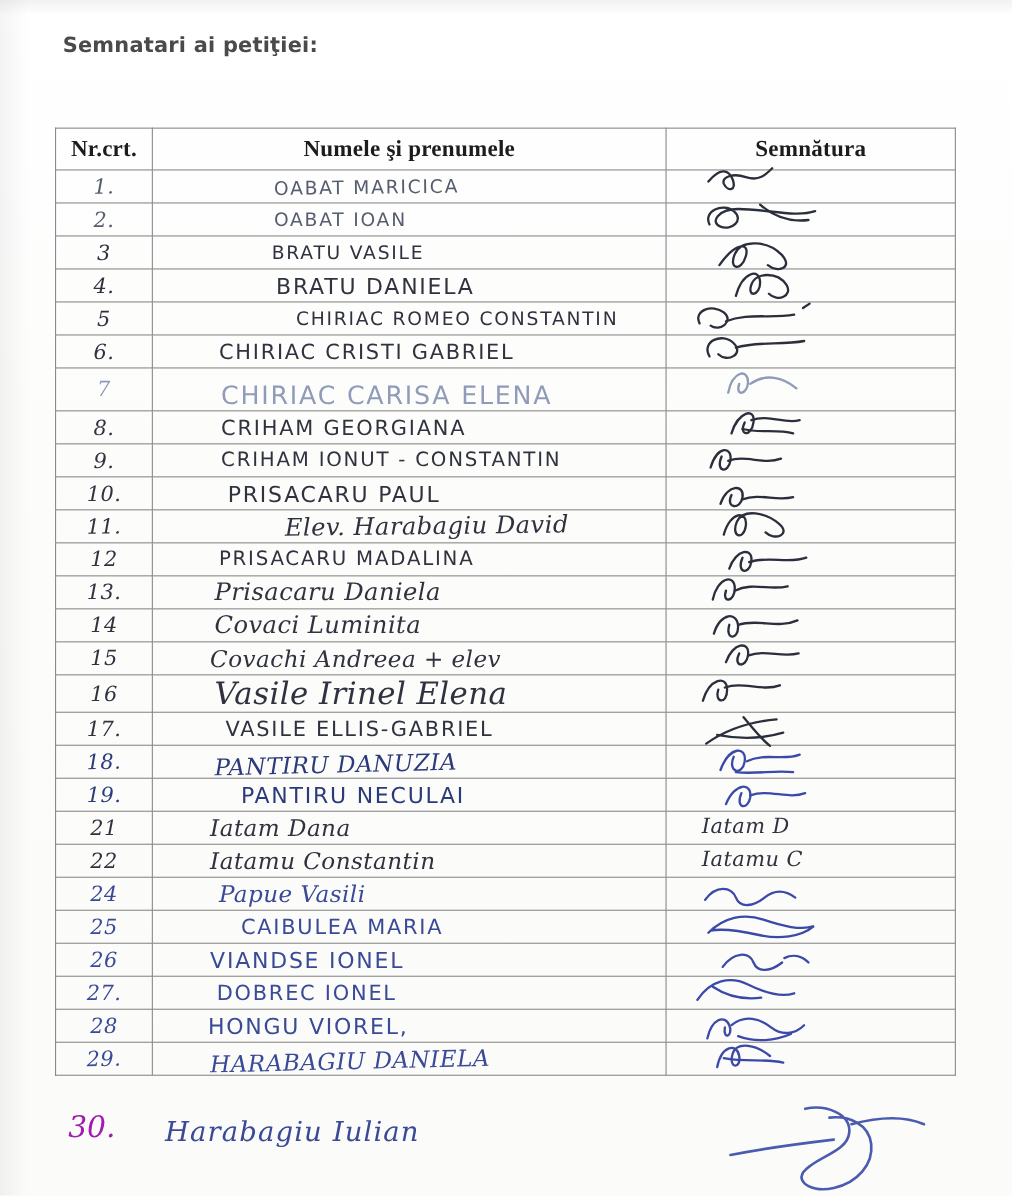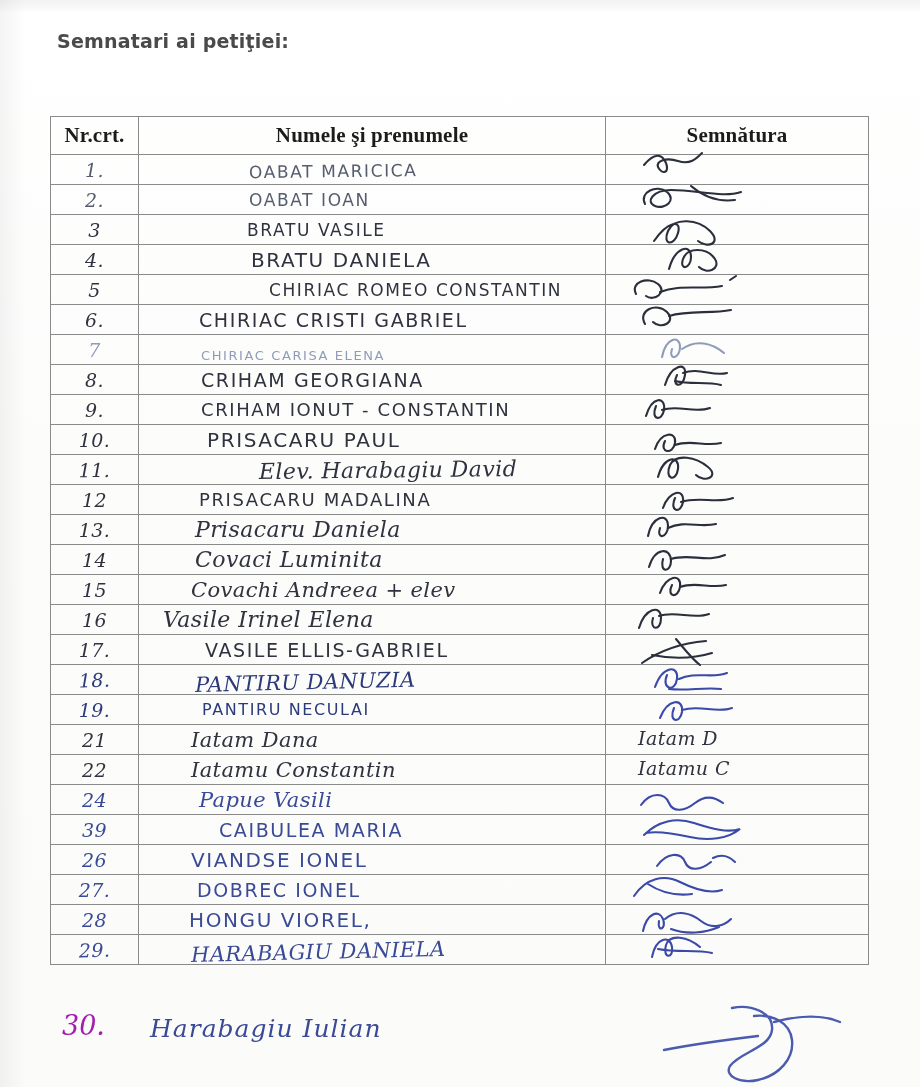--- a/index.html
+++ b/index.html
@@ -297,21 +297,21 @@
               </svg>
             </span>
           </td>
         </tr>
         <tr>
           <td>
             <span class="hw num ink-faint sl-0 cursive">7</span>
           </td>
           <td class="name-cell">
             <span class="name-inner">
-              <span class="hw nm ink-faint sl-0 blocky" style="font-size: 13px; margin-left: 62px; margin-top: 12px;">CHIRIAC CARISA ELENA</span>
+              <span class="hw nm ink-faint sl-0 blocky" style="font-size: 23px; margin-left: 62px; margin-top: 12px;">CHIRIAC CARISA ELENA</span>
             </span>
           </td>
           <td>
             <span class="sig">
               <svg width="150" height="40" viewBox="0 0 150 40" fill="none" style="position: absolute; left: 34px; top: -2px;">
                 <path d="M22 24 C26 4 40 2 40 14 C40 26 28 28 32 16" stroke="#8f9bb8" stroke-width="2.1" stroke-linecap="round" fill="none"></path>
                 <path d="M42 16 C56 6 72 10 84 20" stroke="#8f9bb8" stroke-width="2.1" stroke-linecap="round" fill="none"></path>
               </svg>
             </span>
           </td>
@@ -459,21 +459,21 @@
               </svg>
             </span>
           </td>
         </tr>
         <tr>
           <td>
             <span class="hw num ink-dark sl-0 cursive">16</span>
           </td>
           <td class="name-cell">
             <span class="name-inner">
-              <span class="hw nm ink-dark sl-0 cursive" style="font-size: 22px; margin-left: 24px;">Vasile Irinel Elena</span>
+              <span class="hw nm ink-dark sl-0 cursive" style="font-size: 28px; margin-left: 56px;">Vasile Irinel Elena</span>
             </span>
           </td>
           <td>
             <span class="sig">
               <svg width="150" height="40" viewBox="0 0 150 40" fill="none" style="position: absolute; left: 19px; top: -3px;">
                 <path d="M14 26 C20 6 36 2 36 16 C36 30 24 28 28 16" stroke="#2b2f3c" stroke-width="2.1" stroke-linecap="round" fill="none"></path>
                 <path d="M34 14 C50 8 68 18 84 12" stroke="#2b2f3c" stroke-width="2.1" stroke-linecap="round" fill="none"></path>
               </svg>
             </span>
           </td>
@@ -515,21 +515,21 @@
               </svg>
             </span>
           </td>
         </tr>
         <tr>
           <td>
             <span class="hw num ink-blue sl-0 cursive">19.</span>
           </td>
           <td class="name-cell">
             <span class="name-inner">
-              <span class="hw nm ink-blue sl-0 blocky" style="font-size: 16px; margin-left: 63px;">PANTIRU NECULAI</span>
+              <span class="hw nm ink-blue sl-0 blocky" style="font-size: 20px; margin-left: 80px;">PANTIRU NECULAI</span>
             </span>
           </td>
           <td>
             <span class="sig">
               <svg width="150" height="40" viewBox="0 0 150 40" fill="none" style="position: absolute; left: 40px; top: -1px;">
                 <path d="M14 24 C22 4 38 4 36 18 C34 30 22 28 28 14" stroke="#3b49a8" stroke-width="2.1" stroke-linecap="round" fill="none"></path>
                 <path d="M36 16 C54 10 70 20 86 14" stroke="#3b49a8" stroke-width="2.1" stroke-linecap="round" fill="none"></path>
               </svg>
             </span>
           </td>
@@ -576,21 +576,21 @@
           <td>
             <span class="sig">
               <svg width="150" height="40" viewBox="0 0 150 40" fill="none" style="position: absolute; left: 23px; top: 0px;">
                 <path d="M12 20 C22 6 36 8 40 18 C44 28 56 26 66 18 C76 10 86 12 94 18" stroke="#3b49a8" stroke-width="2.1" stroke-linecap="round" fill="none"></path>
               </svg>
             </span>
           </td>
         </tr>
         <tr>
           <td>
-            <span class="hw num ink-blue2 sl-0 cursive">39</span>
+            <span class="hw num ink-blue2 sl-0 cursive">25</span>
           </td>
           <td class="name-cell">
             <span class="name-inner">
               <span class="hw nm ink-blue2 sl-0 blocky" style="font-size: 19px; margin-left: 80px;">CAIBULEA MARIA</span>
             </span>
           </td>
           <td>
             <span class="sig">
               <svg width="150" height="40" viewBox="0 0 150 40" fill="none" style="position: absolute; left: 30px; top: -4px;">
                 <path d="M8 24 C22 10 40 6 58 12 C76 18 92 22 104 18 C92 28 72 30 54 26 C36 22 20 20 10 22" stroke="#3b49a8" stroke-width="2.1" stroke-linecap="round" fill="none"></path>

